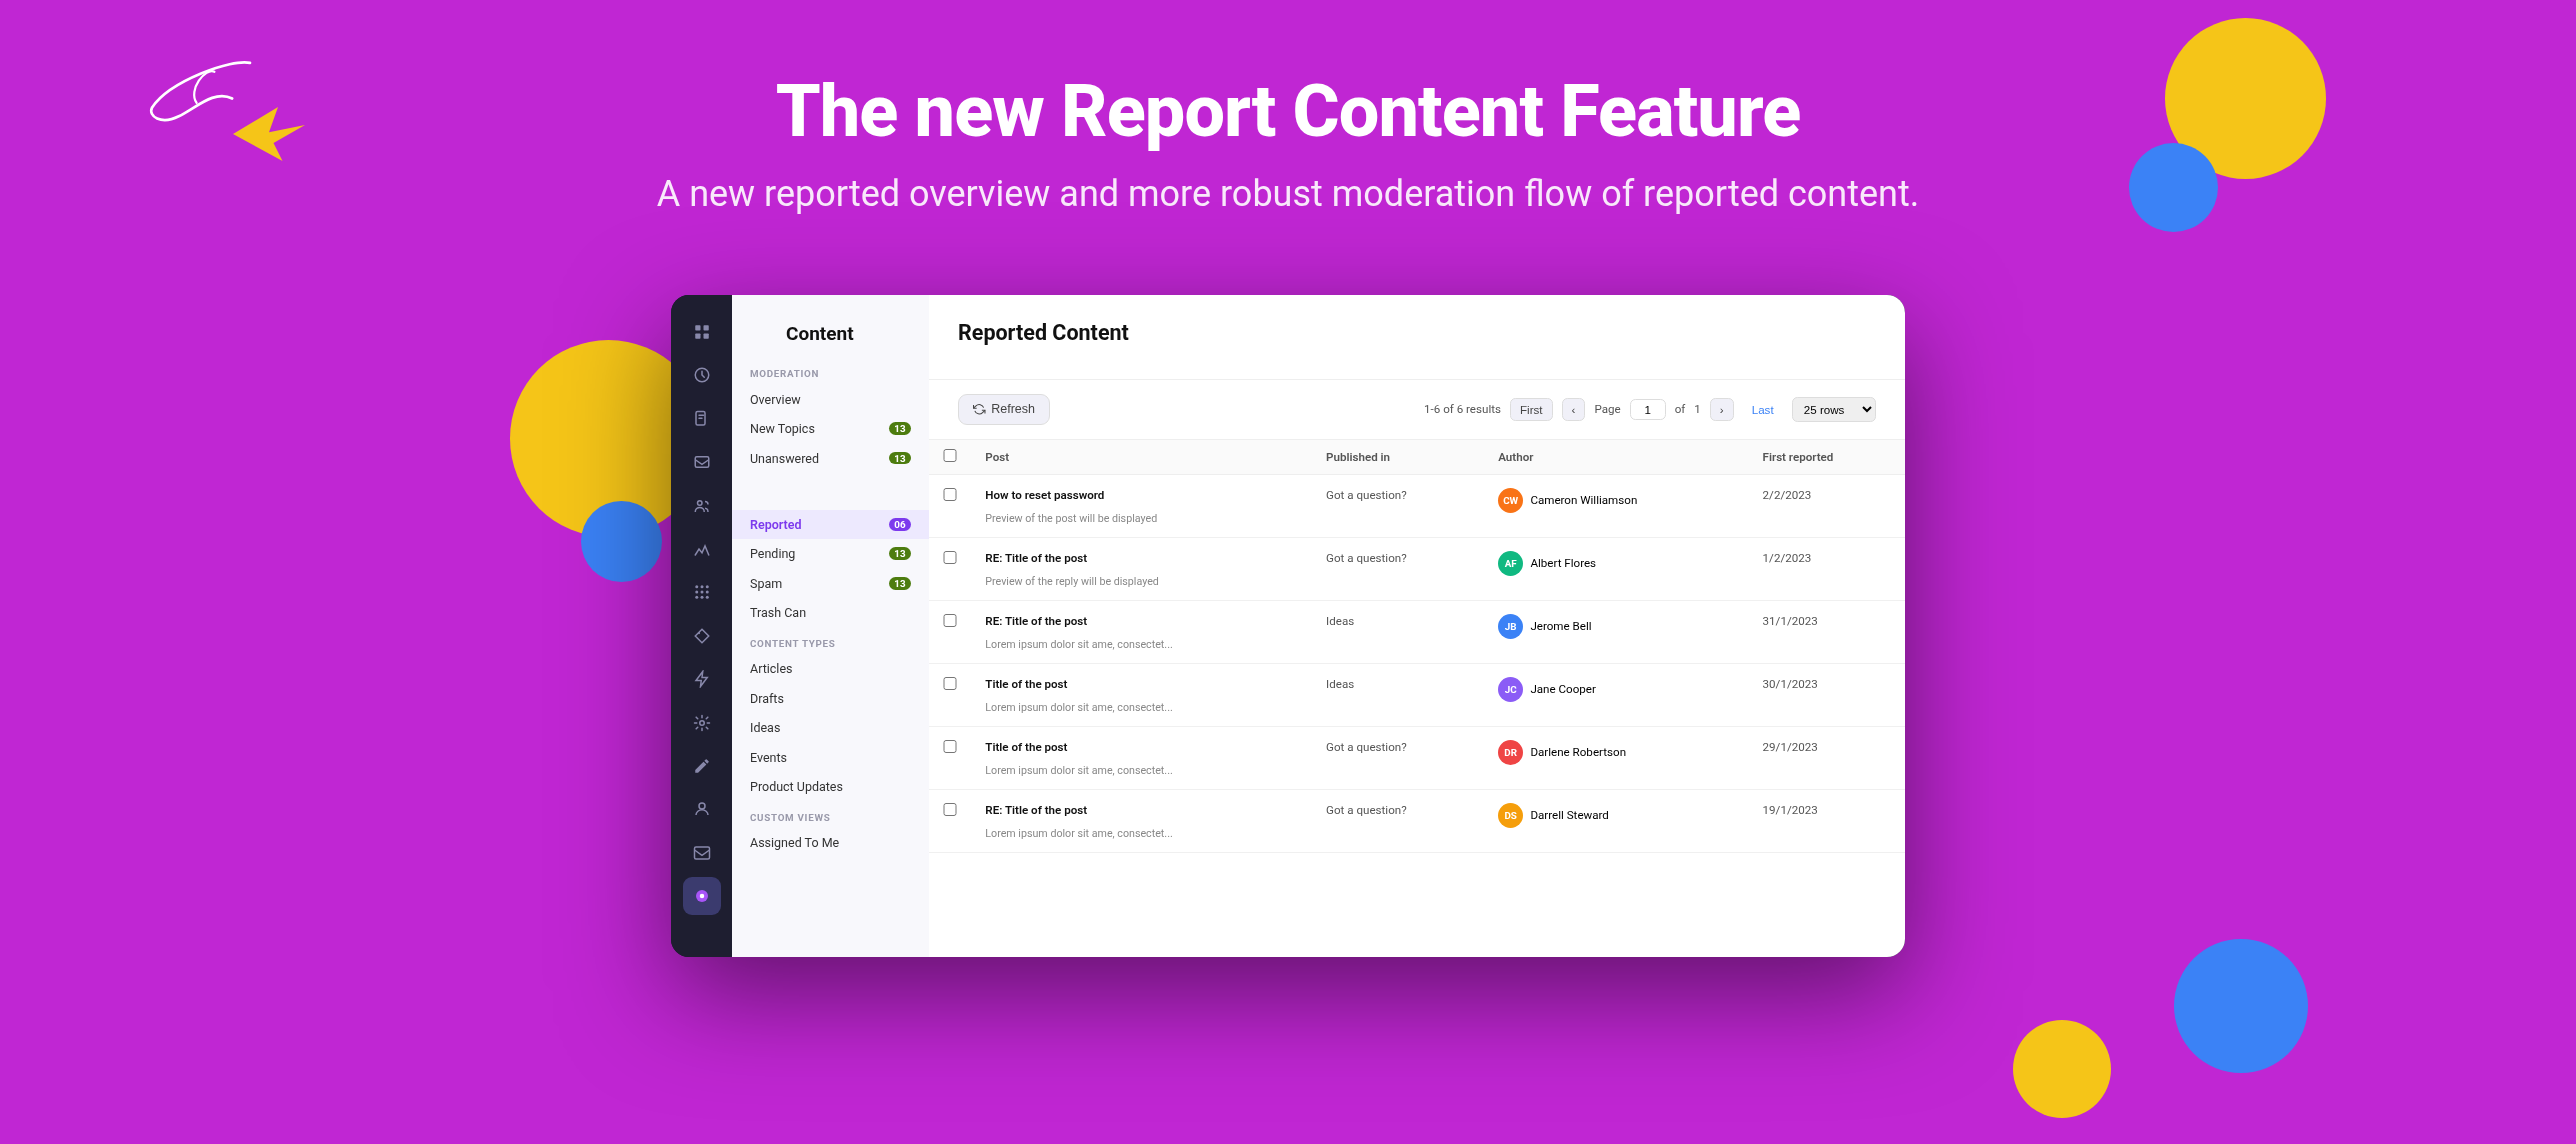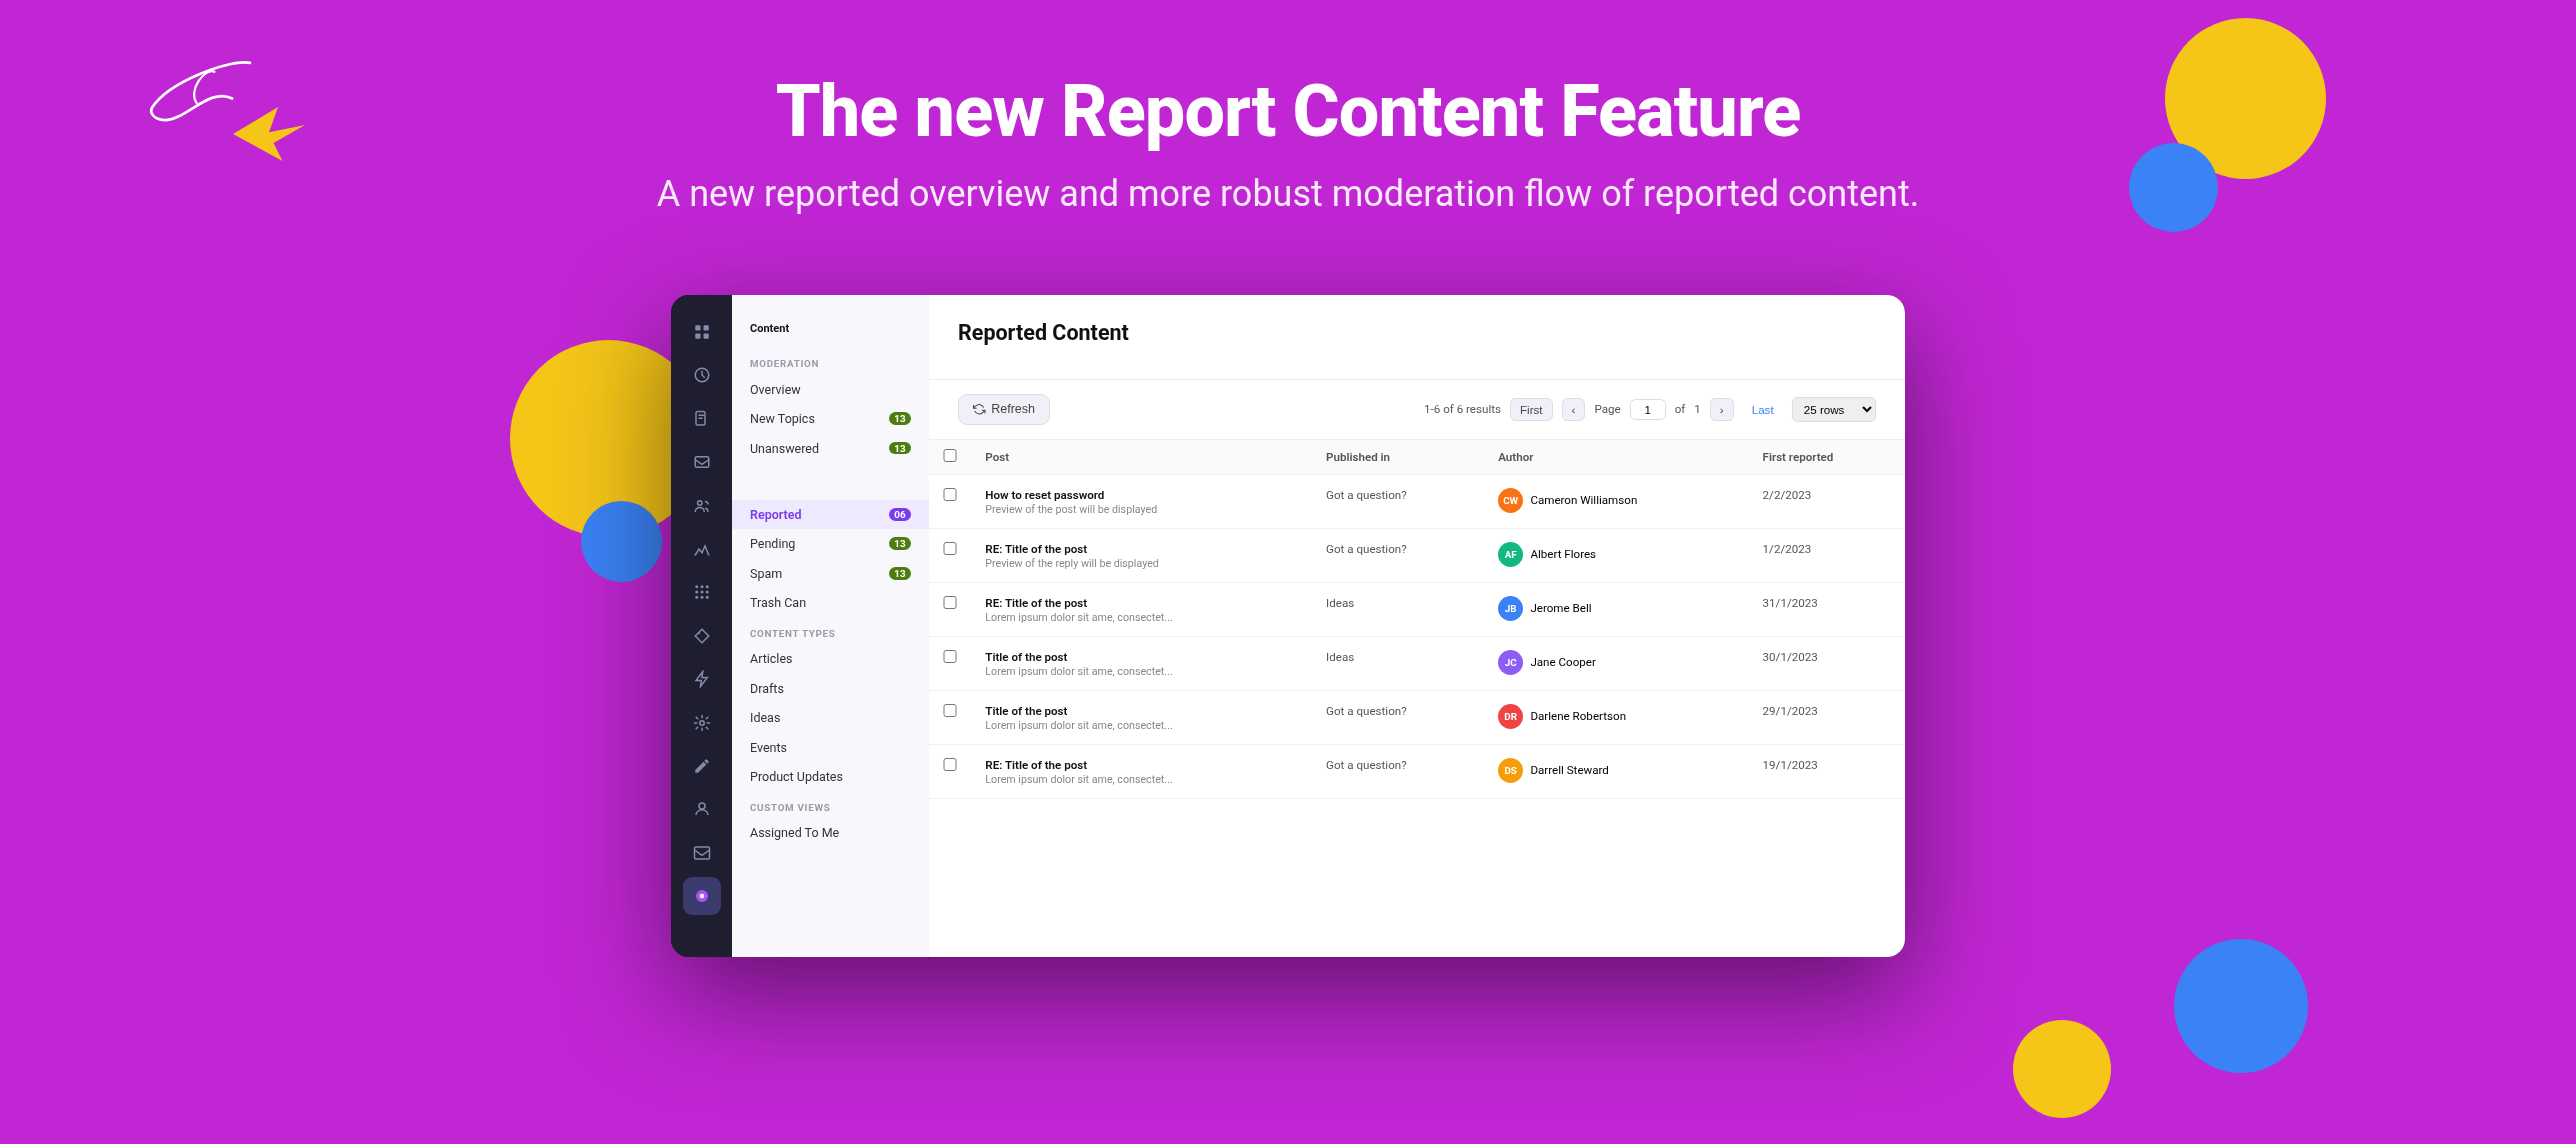--- a/index.html
+++ b/index.html
@@ -276,21 +276,21 @@
       vertical-align: top;
     }
     .post-title {
       font-weight: 600;
       color: #111;
       font-size: 11.6px;
     }
     .post-preview {
       color: #888;
       font-size: 10.7px;
-      margin-top: 1px;
+      margin-top: 10px;
     }
     .published-in {
       color: #555;
       font-size: 11.6px;
     }
     .author-cell {
       display: flex;
       align-items: center;
       gap: 7.2px;
     }
@@ -425,21 +425,21 @@
     </div>
     <div class="sidebar-icon-item active" style="background:#3b3b6e;">
       <svg viewBox="0 0 24 24">
           <circle cx="12" cy="12" r="8" fill="#a855f7"></circle>
           <circle cx="12" cy="12" r="3" fill="white"></circle>
         </svg>
     </div>
   </div>
 
   <div class="left-nav">
-    <div style="padding: 9px 18px 12.5px; font-size:11px; font-weight:700; color:#111;">Content</div>
+    <div style="padding: 9px 18px 12.5px; font-size:19px; font-weight:700; color:#111;margin-left:36px;">Content</div>
 
     <div class="nav-section-title">MODERATION</div>
     <div class="nav-item">
       <span>Overview</span>
     </div>
     <div class="nav-item">
       <span>New Topics</span>
       <span class="nav-badge">13</span>
     </div>
     <div class="nav-item">

